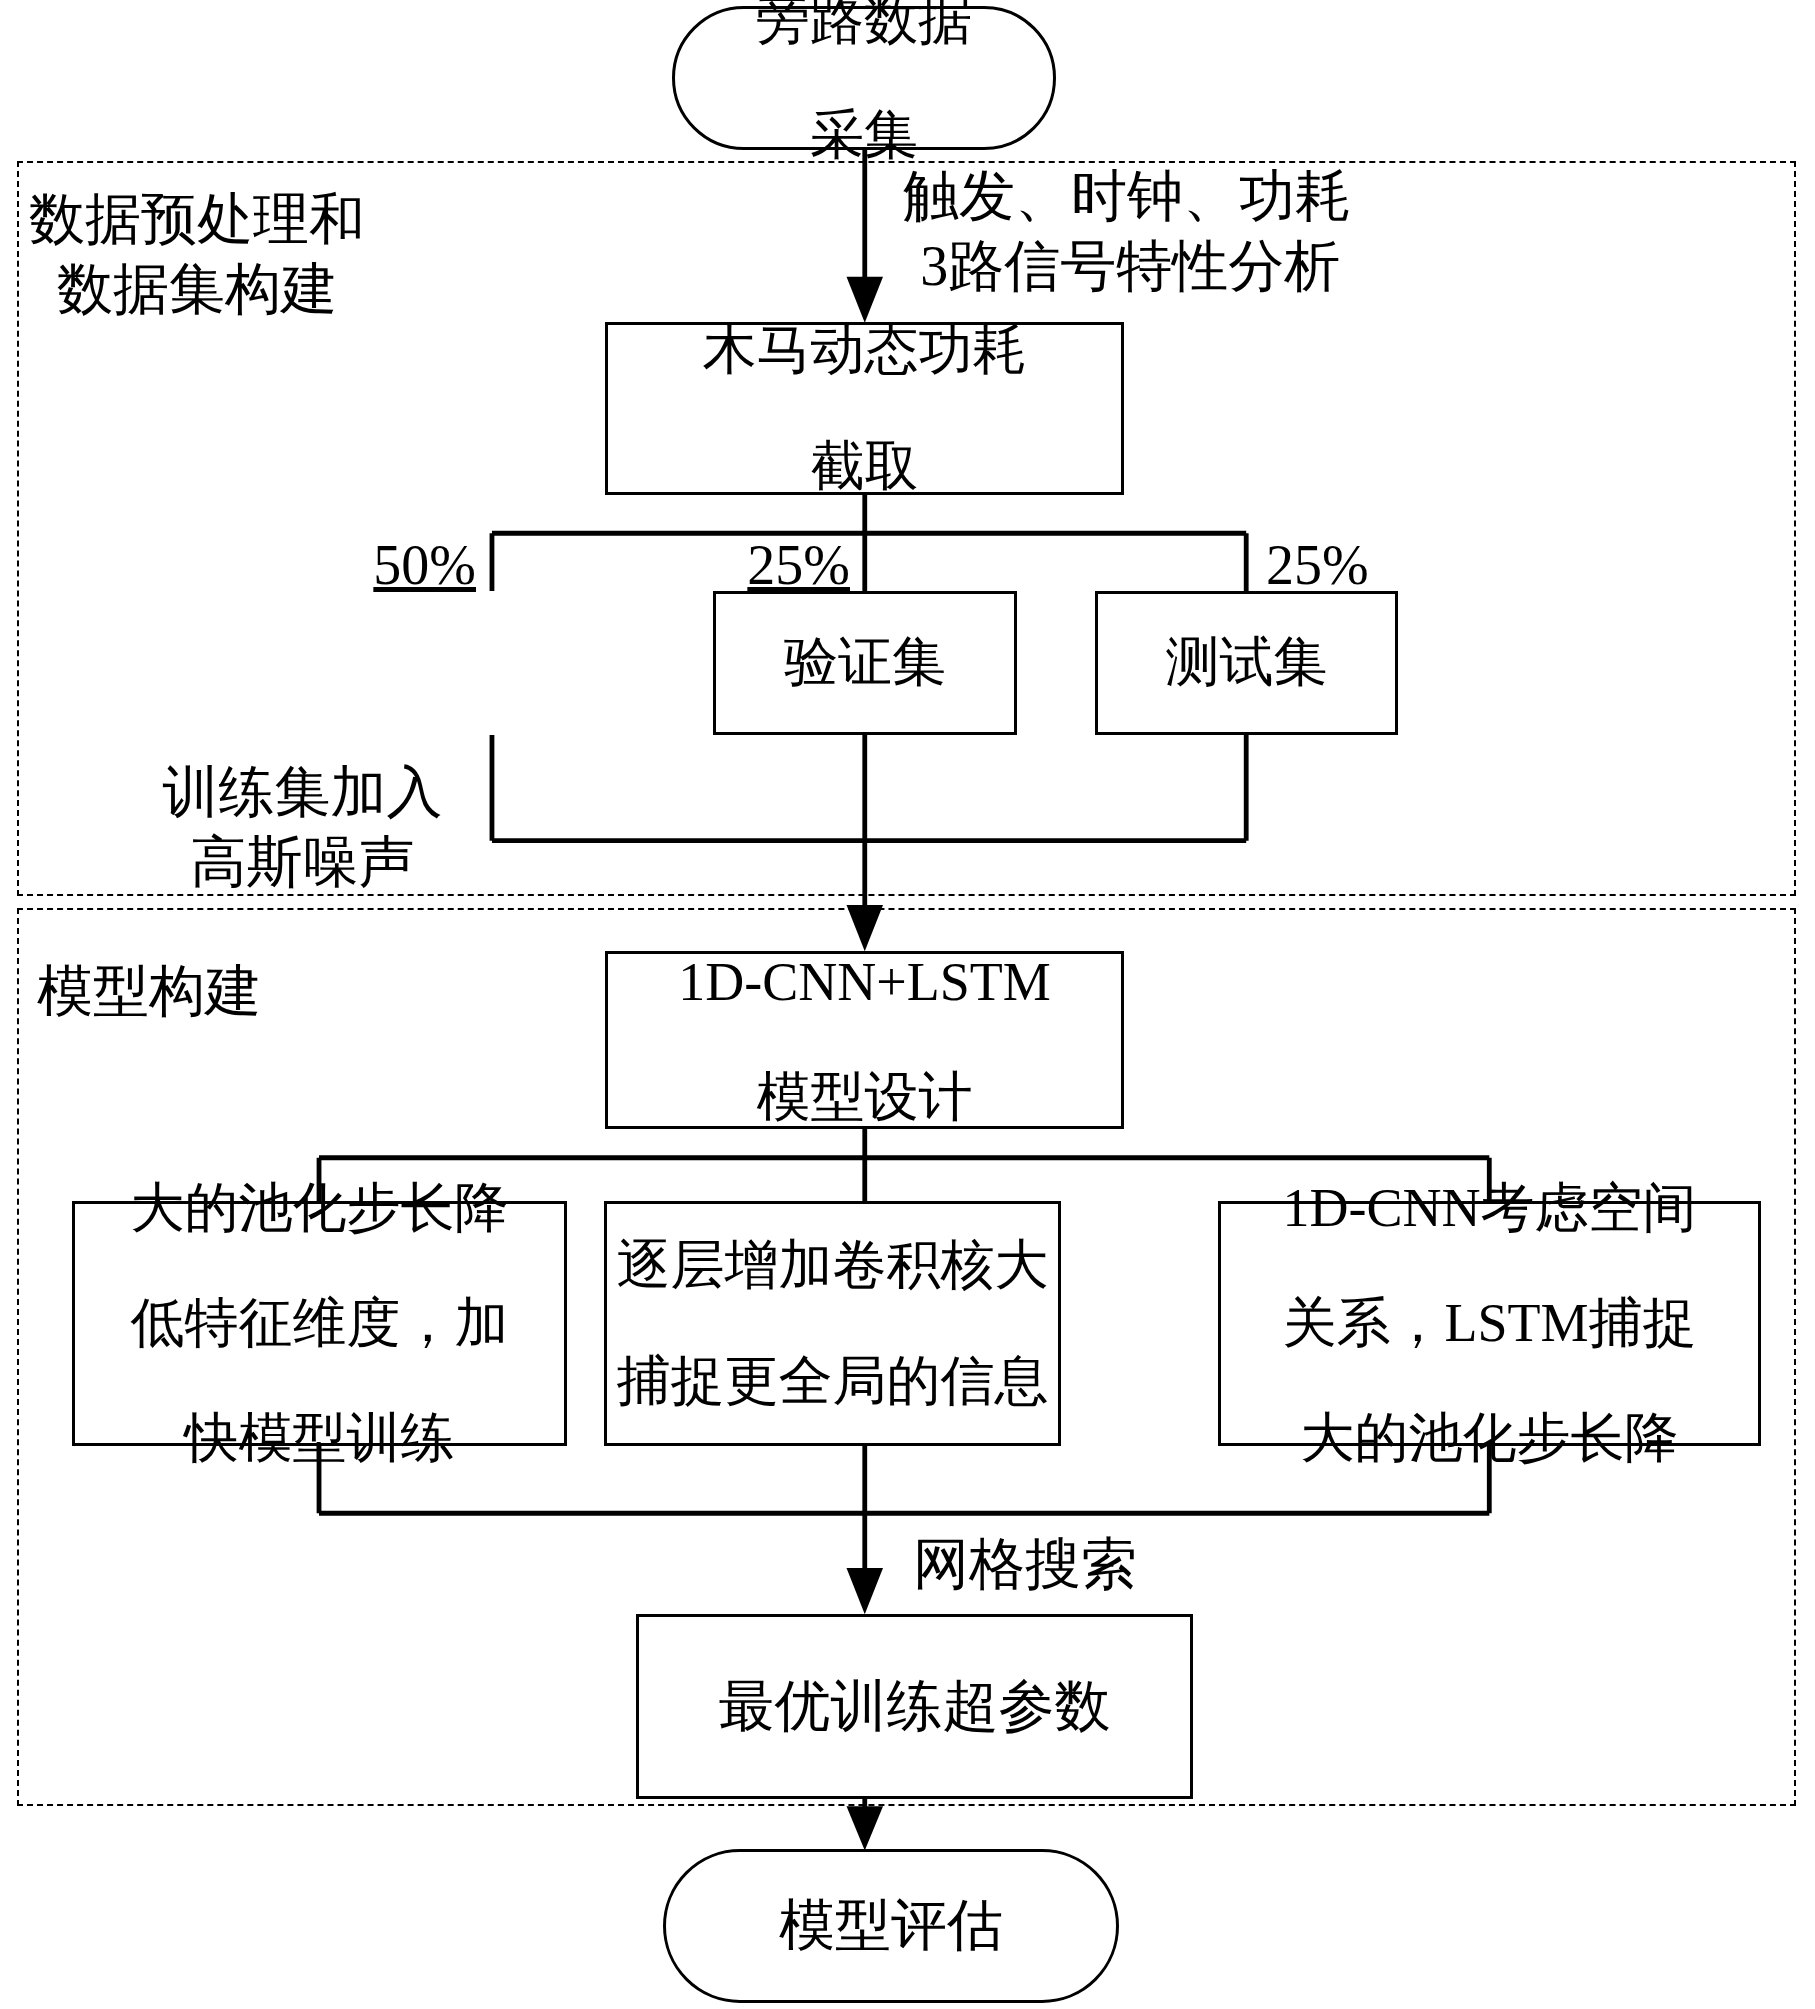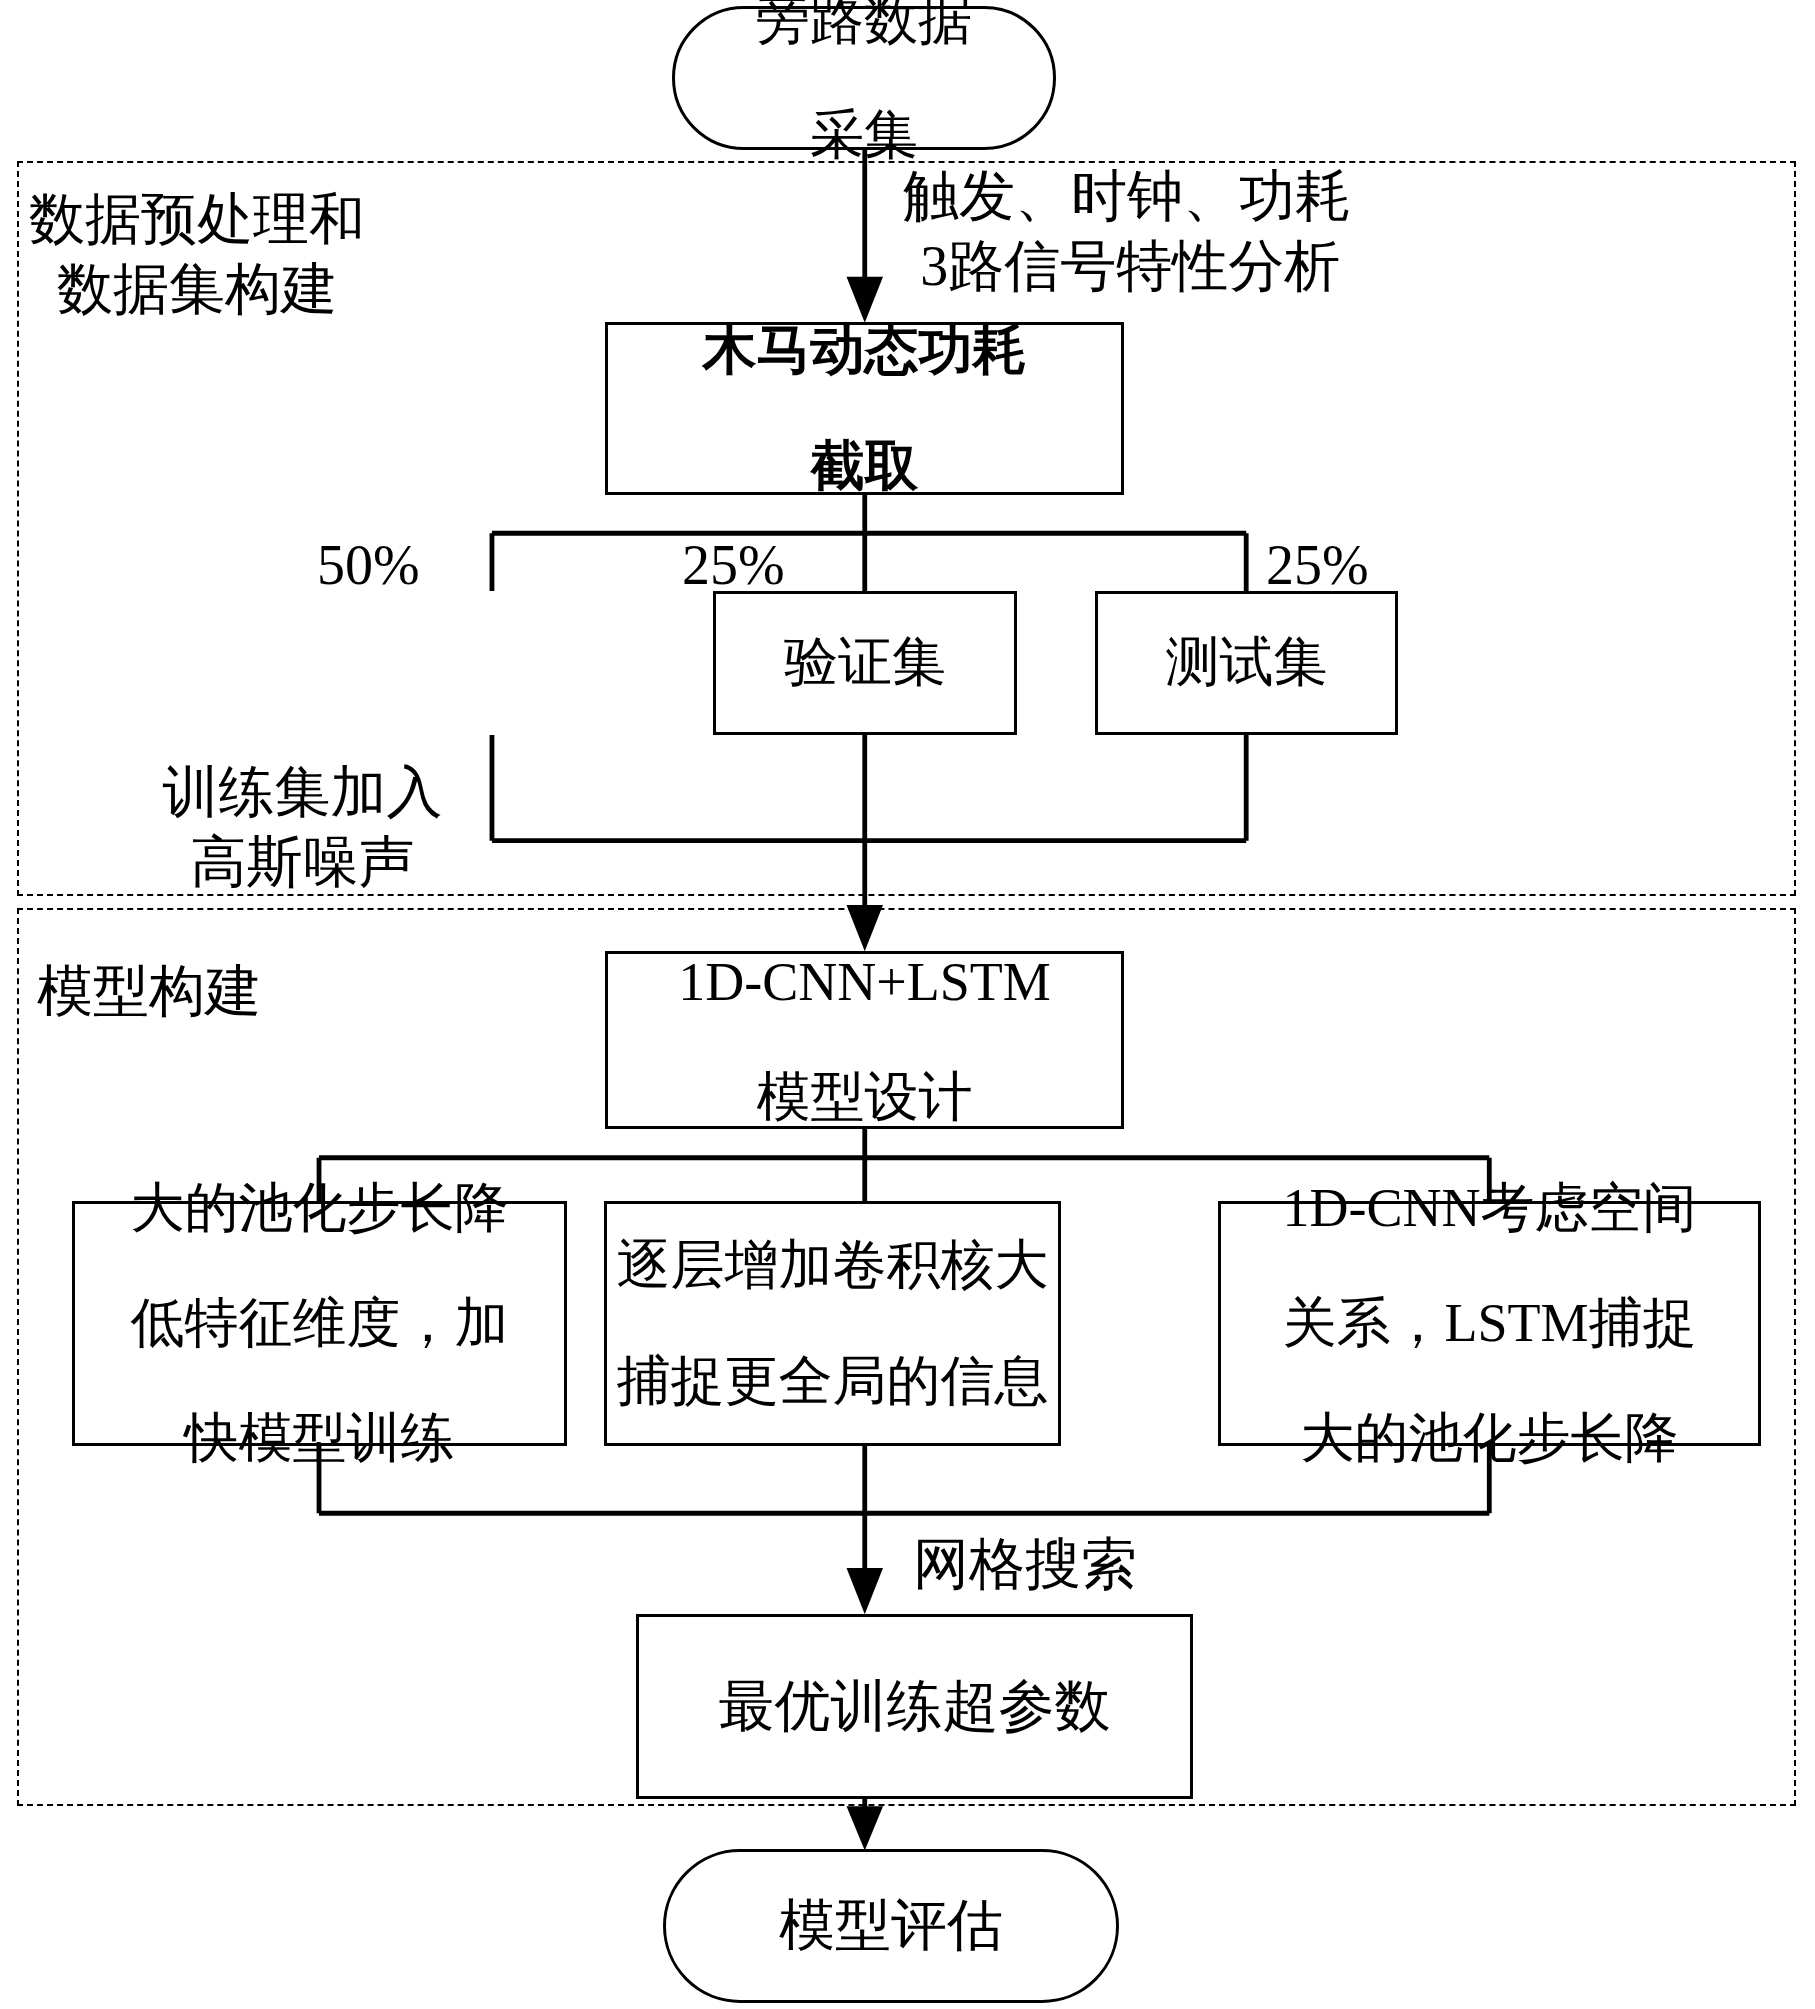--- a/index.html
+++ b/index.html
@@ -39,21 +39,21 @@
   .stadium { border-radius: 82px; }
   .node .line { display: block; }
   .label {
     position: absolute;
     font-size: 56px;
     line-height: 1.25;
     background: transparent;
     white-space: nowrap;
   }
   .label.center { text-align: center; }
-  .label.right { text-align: left; }
+  .label.right { text-align: right; text-decoration: underline; }
 </style>
 </head>
 <body>
 
 <div class="canvas">
 
   <div class="region" style="left:17.3px; top:161px; width:1779px; height:735px;"></div>
   <div class="region" style="left:17.3px; top:908px; width:1779px; height:898px;"></div>
 
   <svg class="wires" width="1816" height="2010" viewBox="0 0 1890 2092">
@@ -79,21 +79,21 @@
   <div class="label" style="left:903px; top:161px;">
     <span class="line" style="display:block;">触发、时钟、功耗</span>
     <span class="line" style="display:block; padding-left:17.3px;">3路信号特性分析</span>
   </div>
 
   <div class="label center" style="left:29px; top:184px; width:336px;">
     <span class="line" style="display:block;">数据预处理和</span>
     <span class="line" style="display:block;font-family:Liberation Serif, serif;">数据集构建</span>
   </div>
 
-  <div class="node" style="left:605px; top:322px; width:519px; height:173px;font-weight:bold;">
+  <div class="node" style="left:605px; top:322px; width:519px; height:173px;">
     <span class="line">木马动态功耗</span>
     <span class="line">截取</span>
   </div>
 
   <div class="label right" style="left:317px; top:530px; width:159px;">50%</div>
   <div class="label right" style="left:682px; top:530px; width:168px;">25%</div>
   <div class="label" style="left:1266px; top:530px;">25%</div>
 
   <div class="node" style="left:713px; top:591px; width:304px; height:144px;">
     <span class="line">验证集</span>

